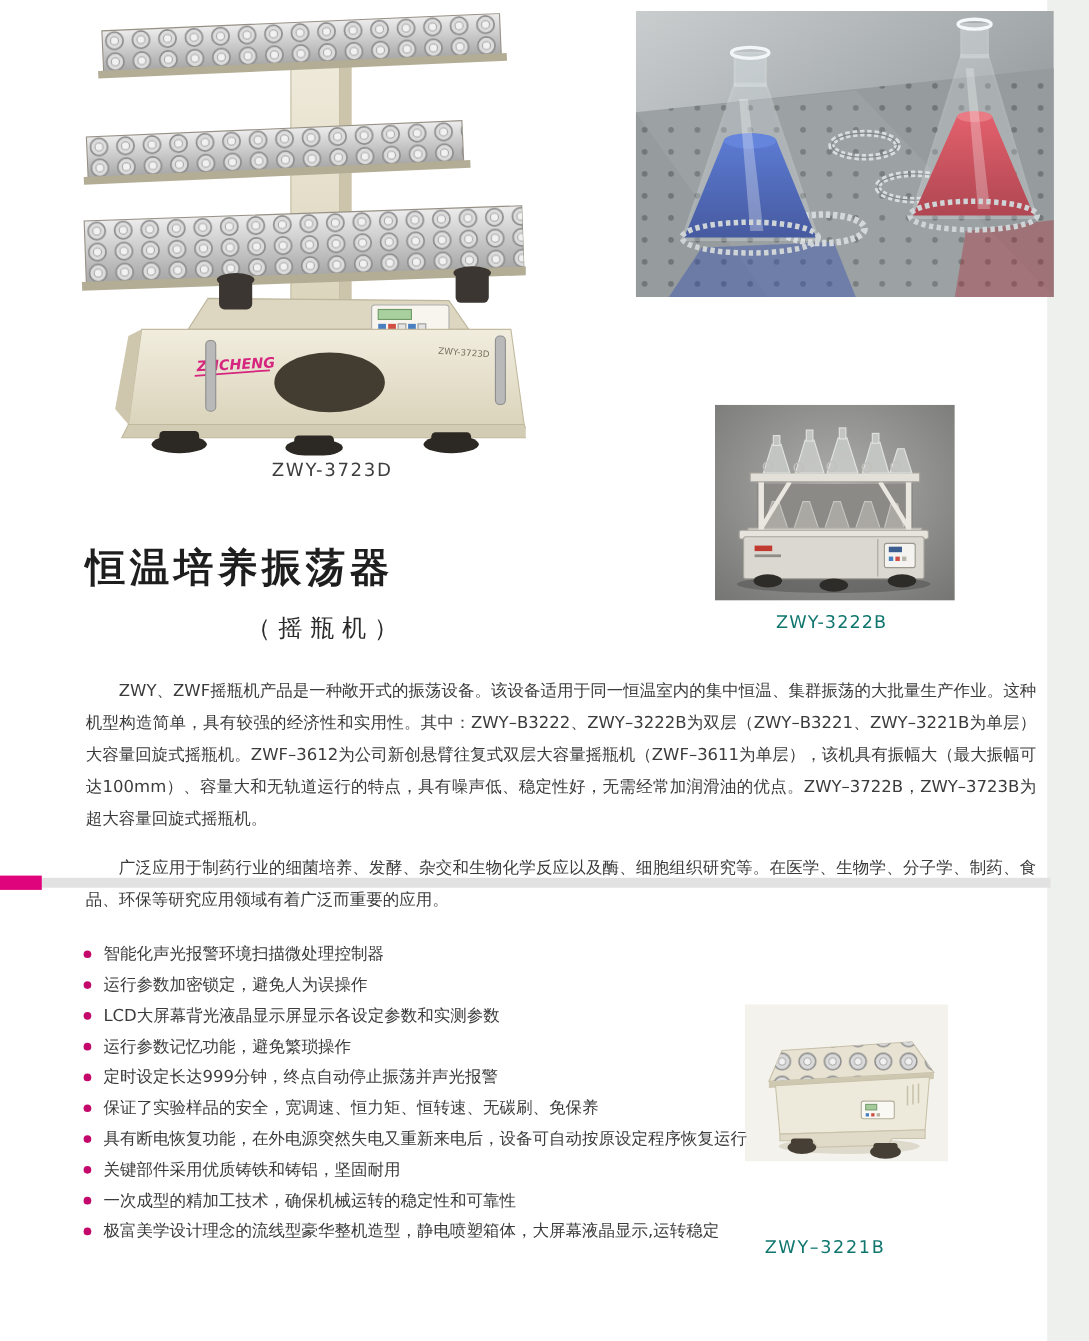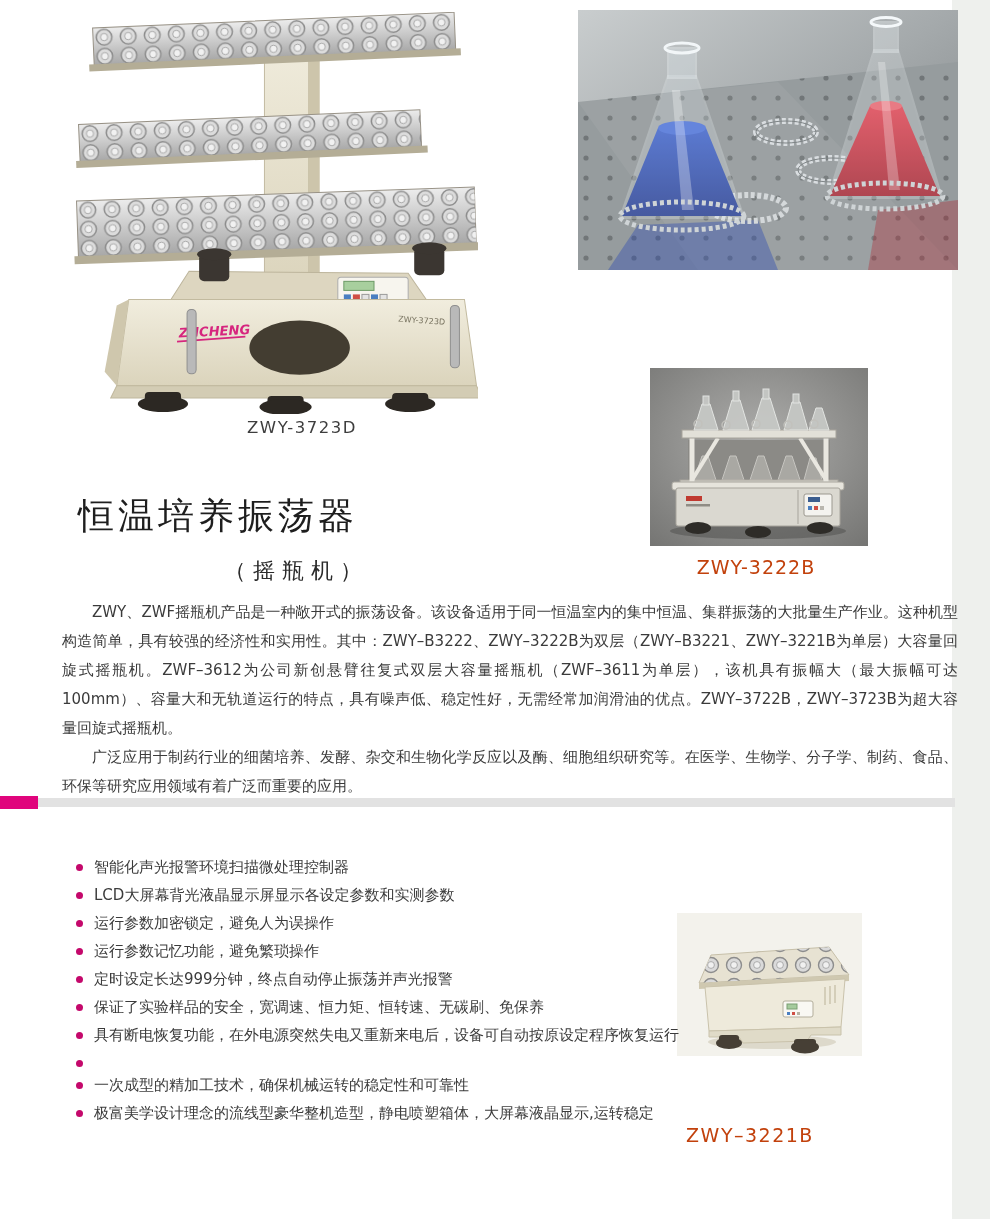--- a/index.html
+++ b/index.html
@@ -3,27 +3,27 @@
 <meta charset="utf-8">
 <style>
   html,body{margin:0;padding:0;background:#ffffff;}
   .page{position:relative;width:990px;height:1219px;background:#ffffff;overflow:hidden;
         font-family:"DejaVu Sans","Liberation Sans",sans-serif;color:#3b3b3b;}
   .right-band{position:absolute;top:0;right:0;width:38px;height:1219px;background:#eef0ed;z-index:0;}
   .photo{position:absolute;z-index:1;}
   .photo svg{display:block;width:100%;height:100%;}
   .prod-label{position:absolute;z-index:2;text-align:center;color:#3e3e3e;
               font-size:16.5px;letter-spacing:1.5px;}
-  .prod-label.small{font-size:19px;letter-spacing:1px;color:#c2410c;}
+  .prod-label.small{font-size:16px;letter-spacing:1px;color:#0f766e;}
   .title-main{position:absolute;left:78px;top:492px;font-size:36px;letter-spacing:4px;
-              font-weight:400;color:#1e1e1e;z-index:2;}
+              font-weight:700;color:#1e1e1e;z-index:2;}
   .title-sub{position:absolute;left:224px;top:556px;font-size:22px;letter-spacing:7px;
              color:#2a2a2a;z-index:2;}
   .intro{position:absolute;left:62px;top:598px;width:896px;z-index:2;}
-  .intro p{margin:0;font-size:15px;line-height:29px;text-align:justify;text-indent:2em;color:#3b3b3b;}
+  .intro p{margin:16px;font-size:15px;line-height:29px;text-align:justify;text-indent:2em;color:#3b3b3b;}
   .divider-magenta{position:absolute;left:0;top:796px;width:38px;height:13px;background:#e0047c;z-index:3;}
   .divider-gray{position:absolute;left:38px;top:798px;width:917px;height:9px;background:#e2e2e2;z-index:2;}
   .features{position:absolute;left:76px;top:858px;width:640px;list-style:none;margin:0;padding:0;z-index:2;}
   .features li{display:flex;align-items:flex-start;margin-bottom:9px;font-size:15px;line-height:19px;color:#3b3b3b;}
   .features .dot{flex:none;width:7px;height:7px;border-radius:50%;background:#c4086b;margin:6px 11px 0 0;}
 </style>
 </head>
 <body>
 
 <div class="page">
@@ -244,44 +244,45 @@
   <div class="divider-magenta"></div>
   <div class="divider-gray"></div>
 
   <ul class="features">
     <li>
         <span class="dot"></span>
         <span>智能化声光报警环境扫描微处理控制器</span>
       </li>
     <li>
         <span class="dot"></span>
+        <span>运行参数加密锁定，避免人为误操作</span>
+      </li>
+    <li>
+        <span class="dot"></span>
         <span>LCD大屏幕背光液晶显示屏显示各设定参数和实测参数</span>
       </li>
     <li>
         <span class="dot"></span>
-        <span>运行参数加密锁定，避免人为误操作</span>
-      </li>
-    <li>
-        <span class="dot"></span>
         <span>运行参数记忆功能，避免繁琐操作</span>
       </li>
     <li>
         <span class="dot"></span>
         <span>定时设定长达999分钟，终点自动停止振荡并声光报警</span>
       </li>
     <li>
         <span class="dot"></span>
         <span>保证了实验样品的安全，宽调速、恒力矩、恒转速、无碳刷、免保养</span>
       </li>
     <li>
         <span class="dot"></span>
         <span>具有断电恢复功能，在外电源突然失电又重新来电后，设备可自动按原设定程序恢复运行</span>
       </li>
     <li>
         <span class="dot"></span>
+        <span>关键部件采用优质铸铁和铸铝，坚固耐用</span>
       </li>
     <li>
         <span class="dot"></span>
         <span>一次成型的精加工技术，确保机械运转的稳定性和可靠性</span>
       </li>
     <li>
         <span class="dot"></span>
         <span>极富美学设计理念的流线型豪华整机造型，静电喷塑箱体，大屏幕液晶显示,运转稳定</span>
       </li>
   </ul>

